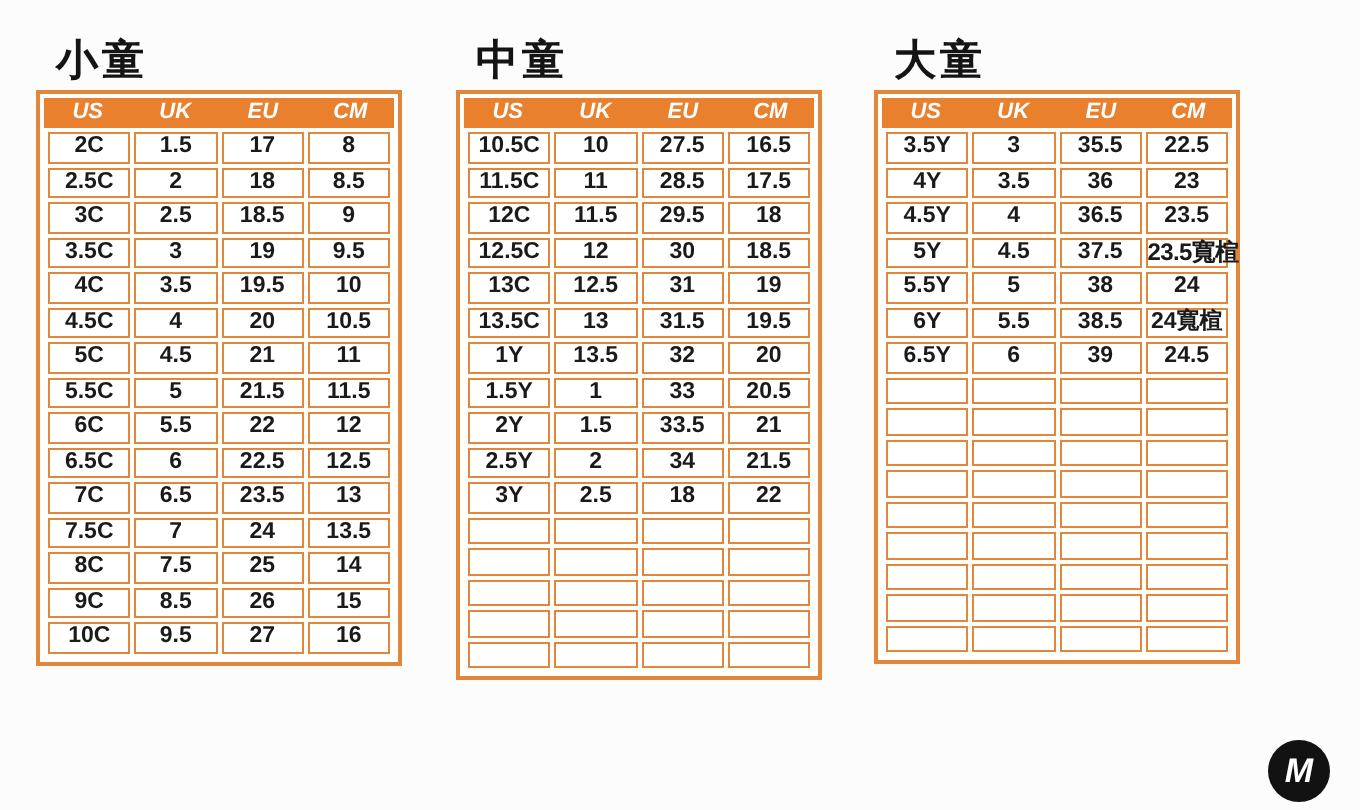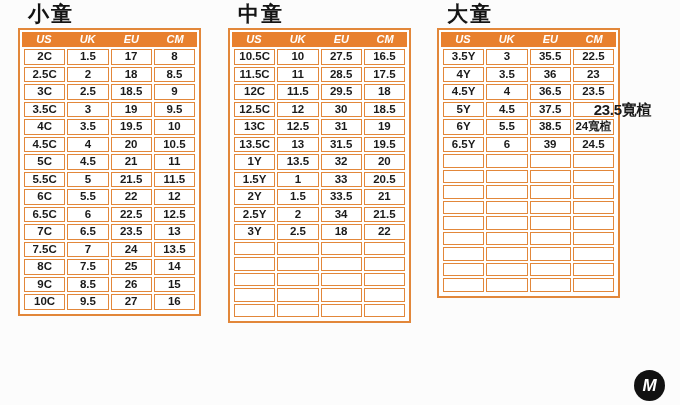--- a/index.html
+++ b/index.html
@@ -15,21 +15,21 @@
   }
   *{box-sizing:border-box;margin:0;padding:0;}
   html,body{margin:0;padding:0;}
   .page{
     position:relative;
     width:680px;height:405px;
     background:var(--page-bg);
     overflow:hidden;
     font-family:"Liberation Sans","DejaVu Sans",sans-serif;
   }
-  .table-block{position:absolute;top:2px;width:183px;}
+  .table-block{position:absolute;top:19px;width:183px;}
   .tb-0{left:18px;}
   .tb-1{left:228px;}
   .tb-2{left:437px;}
   .table-title{
     font-size:21px;font-weight:bold;color:var(--title-text);
     margin:0 0 3px 10px;letter-spacing:2px;line-height:23px;
   }
   .table-frame{
     border:2.5px solid var(--border-orange);
     background:var(--cell-bg);
@@ -48,21 +48,21 @@
     table-layout:fixed;
   }
   table.size-grid td{
     border:1.6px solid var(--border-orange);
     background:var(--cell-bg);
     height:13.5px;padding:0;
     text-align:center;vertical-align:middle;
     font-weight:bold;font-size:11.5px;color:var(--cell-text);
     white-space:nowrap;line-height:13.5px;
   }
-  table.size-grid td.small{font-size:15px;letter-spacing:-0.3px;padding-left:20px;}
+  table.size-grid td.small{font-size:12px;letter-spacing:-0.3px;}
   .logo{
     position:absolute;left:634px;top:370px;
     width:31px;height:31px;border-radius:50%;
     background:var(--logo-bg);color:var(--logo-text);
     display:flex;align-items:center;justify-content:center;
     font-weight:bold;font-style:italic;font-size:17px;
     font-family:"Liberation Sans",sans-serif;
   }
 </style>
 </head>
@@ -317,20 +317,26 @@
               <td>36.5</td>
               <td>23.5</td>
             </tr>
             <tr>
               <td>5Y</td>
               <td>4.5</td>
               <td>37.5</td>
               <td class="small">23.5寬楦</td>
             </tr>
             <tr>
+              <td>5.5Y</td>
+              <td>5</td>
+              <td>38</td>
+              <td>24</td>
+            </tr>
+            <tr>
               <td>6Y</td>
               <td>5.5</td>
               <td>38.5</td>
               <td>24寬楦</td>
             </tr>
             <tr>
               <td>6.5Y</td>
               <td>6</td>
               <td>39</td>
               <td>24.5</td>

